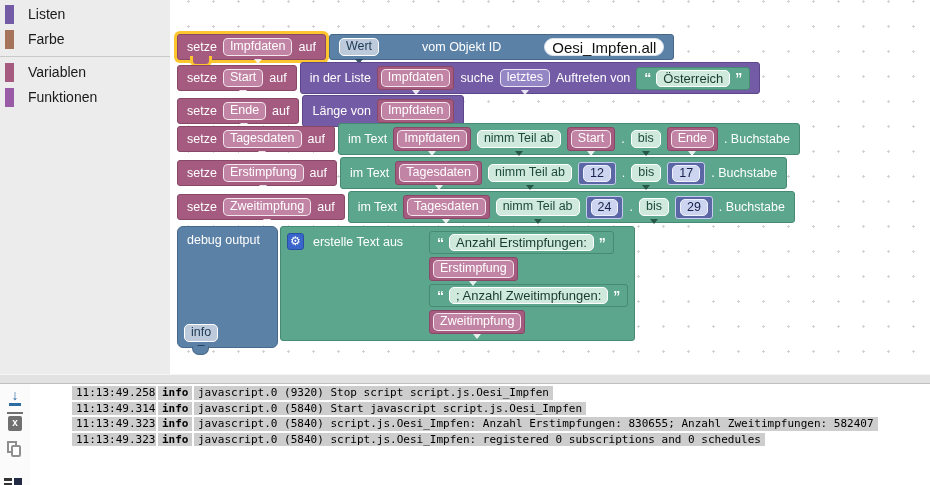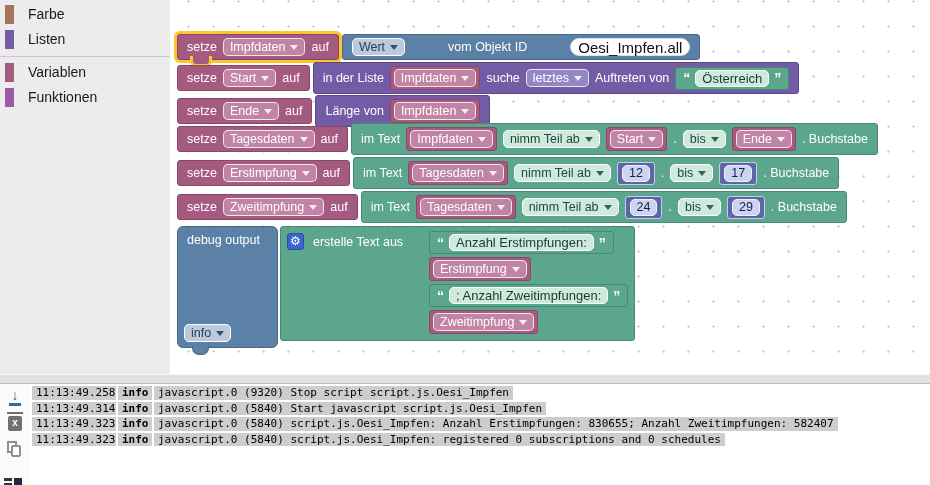--- a/index.html
+++ b/index.html
@@ -26,21 +26,21 @@
   .purple { background:#745ba6; border-color:#5d478a; }
   .green  { background:#5ba68d; border-color:#478a74; }
   .blue   { background:#5b81a6; border-color:#48688a;gap:43px; }
   .indigo { background:#5b67a5; border-color:#c6cdef; padding:2px 4px; min-height:22px; }
 
   .selected { box-shadow:0 0 0 3px #fdc52e; position:relative; }
   .selected::after { content:""; position:absolute; left:12px; bottom:-8px; width:16px; height:8px;
     background:#a55b80; border:3px solid #fdc52e; border-top:none; border-radius:0 0 6px 6px; }
 
   .pill { display:inline-flex; align-items:center; gap:5px; height:18px; padding:0 6px;
-    border-radius:5px; border:1px solid rgba(255,255,255,.8); font-size:12.5px; cursor:pointer; }
+    border-radius:5px; border:1px solid rgba(255,255,255,.8); font-size:12.5px; cursor:pointer;flex-direction:column; }
   .pill-pink   { background:#c184a4; color:#fff; }
   .pill-purple { background:#9486c4; color:#fff; }
   .pill-bluelt { background:#bccadb; color:#1d3a55; border-color:#fff; }
   .pill-greenlt{ background:#cfe9dd; color:#1d4a3a; border-color:#fff;text-align:right; }
   .caret { width:0; height:0; border-left:4px solid transparent; border-right:4px solid transparent;
     border-top:5px solid currentColor; opacity:.85; margin-top:1px; }
 
   .varblock { display:inline-flex; align-items:center; background:#a55b80; border:1px solid #8a4867;
     border-radius:3px; padding:2px 3px; }
   .strblock { display:inline-flex; align-items:center; gap:5px; background:#5ba68d; border:1px solid #478a74;
@@ -82,39 +82,39 @@
   .trash-icon::before { content:""; position:absolute; left:-1px; top:-4px; width:16px; height:2.5px; background:#707070; }
   .copy-icon { position:relative; width:16px; height:17px; }
   .copy-icon .sq1 { position:absolute; left:0; top:0; width:10px; height:12px; border:2px solid #8f8f8f; background:#fff; }
   .copy-icon .sq2 { position:absolute; left:4px; top:4px; width:10px; height:12px; border:2px solid #8f8f8f; background:#fff; border-radius:2px; }
   .partial-icon { position:absolute; left:4px; bottom:-9px; width:18px; height:16px; }
   .partial-icon .b1 { position:absolute; left:0; top:0; width:8px; height:3px; background:#333; }
   .partial-icon .b2 { position:absolute; left:0; top:5px; width:8px; height:3px; background:#333; }
   .partial-icon .sq { position:absolute; left:10px; top:0; width:8px; height:9px; background:#222a44; }
 
   .logrows { position:absolute; left:32px; top:2px; right:0; font-family:"DejaVu Sans Mono","Liberation Mono",monospace; font-size:11px; }
-  .logrow { display:flex; margin-bottom:2px; line-height:13.5px; }
+  .logrow { display:flex; margin-bottom:2px; line-height:13.5px;margin-left:40px; }
   .lcell { background:#cdcdcd; padding:0 4px; margin-right:2px; color:#000; white-space:nowrap; }
   .lc-time { width:84px; }
   .lc-level { width:34px; font-weight:bold; }
   .lc-msg { flex:0 1 auto; }
 </style>
 </head>
 <body>
 
 <div id="app">
 
   <div class="toolbox">
     <div class="tb-item">
+      <span class="tb-swatch" style="background: rgb(116, 91, 166);"></span>
+      <span class="tb-label">Listen</span>
+    </div>
+    <div class="tb-item">
       <span class="tb-swatch" style="background: rgb(165, 116, 91);"></span>
       <span class="tb-label">Farbe</span>
-    </div>
-    <div class="tb-item">
-      <span class="tb-swatch" style="background: rgb(116, 91, 166);"></span>
-      <span class="tb-label">Listen</span>
     </div>
     <div class="tb-divider"></div>
     <div class="tb-item">
       <span class="tb-swatch" style="background: rgb(165, 91, 128);"></span>
       <span class="tb-label">Variablen</span>
     </div>
     <div class="tb-item">
       <span class="tb-swatch" style="background: rgb(153, 91, 166);"></span>
       <span class="tb-label">Funktionen</span>
     </div>

